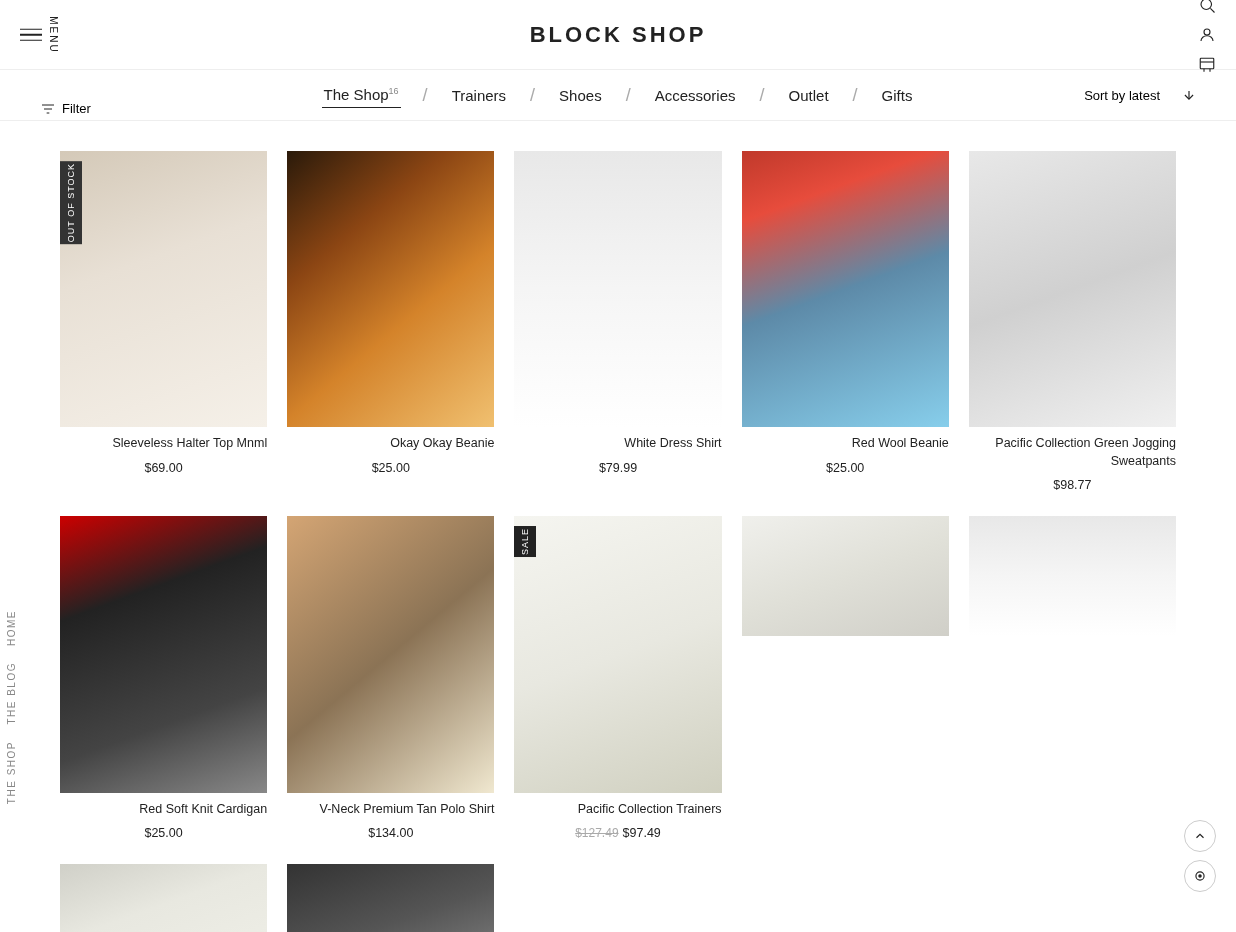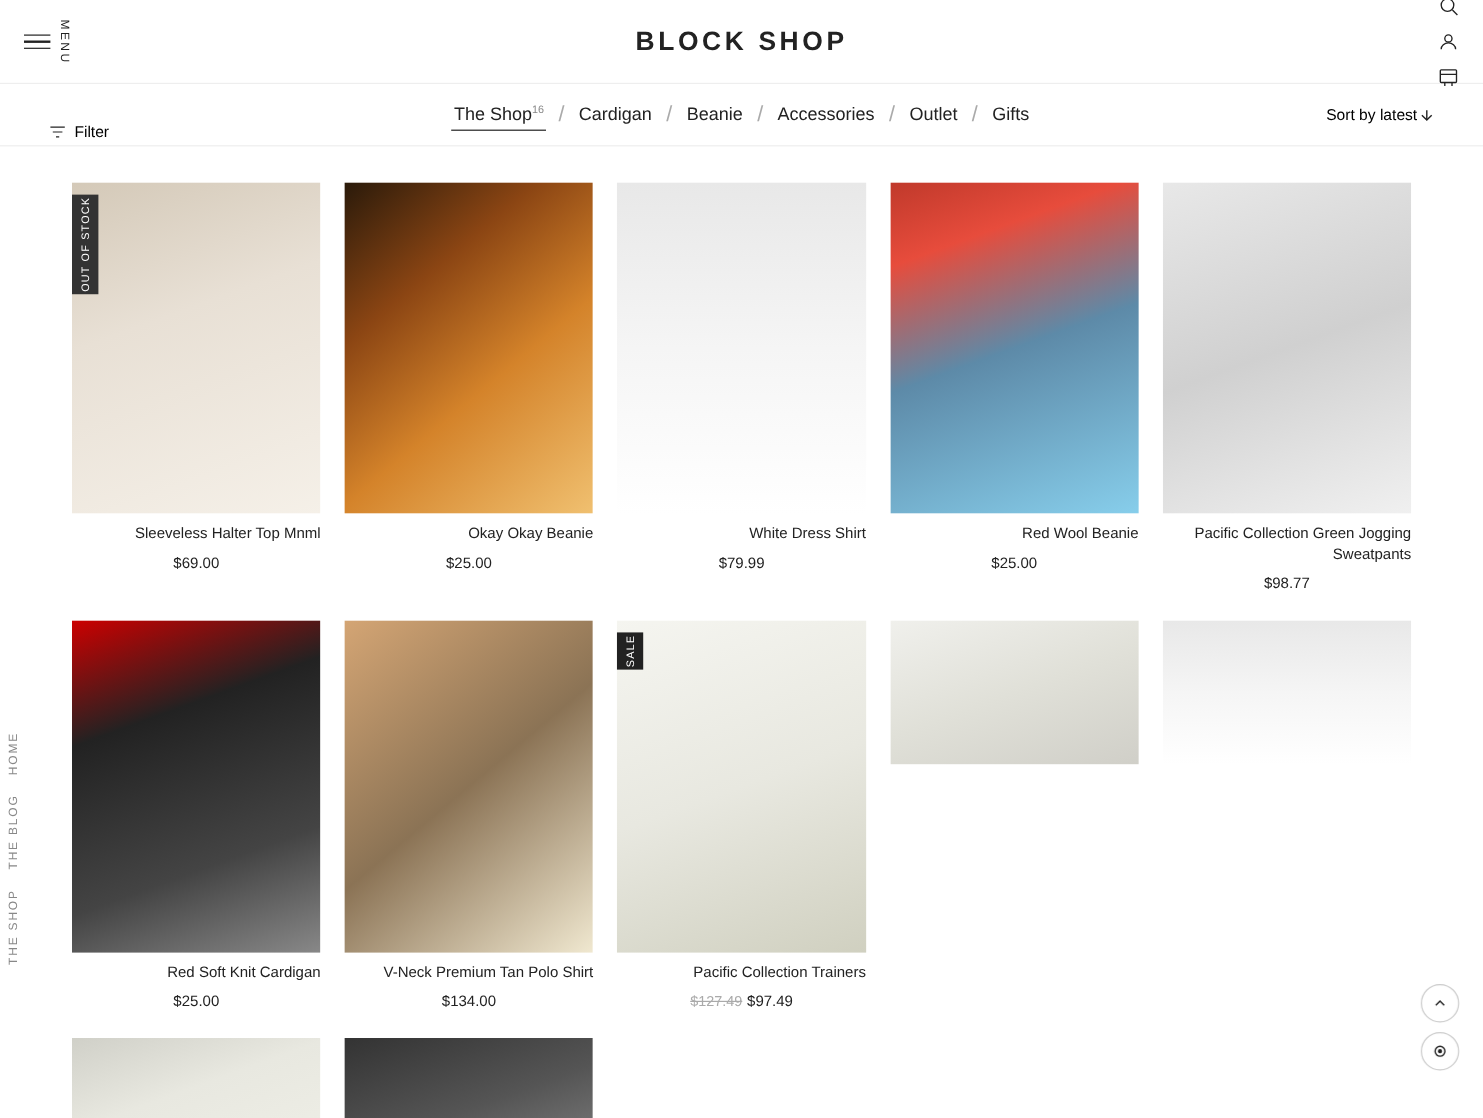--- a/index.html
+++ b/index.html
@@ -75,21 +75,21 @@
       font-family: sans-serif;
       cursor: pointer;
       background: none;
       border: none;
       margin-top: 28px;
     }
     .filter-btn svg { width: 16px; height: 16px; stroke: #222; fill: none; stroke-width: 1.5; }
     .nav-links {
       display: flex;
       align-items: center;
-      gap: 0;
+      gap: 12px;
       font-family: sans-serif;
       font-size: 15px;
     }
     .nav-link {
       cursor: pointer;
       padding: 4px 2px;
       color: #222;
       text-decoration: none;
       white-space: nowrap;
     }
@@ -104,21 +104,21 @@
     .nav-badge {
       font-size: 9px;
       vertical-align: super;
       color: #888;
     }
     .sort-btn {
       position: absolute;
       right: 40px;
       display: flex;
       align-items: center;
-      gap: 1px;
+      gap: 22px;
       font-size: 13px;
       font-family: sans-serif;
       cursor: pointer;
       background: none;
       border: none;
     }
     .sort-btn svg { width: 14px; height: 14px; stroke: #222; fill: none; stroke-width: 2; }
 
     
     .side-labels {
@@ -297,23 +297,23 @@
         <line x1="10" y1="18" x2="14" y2="18"></line>
       </svg>
     <span>Filter</span>
   </button>
 
   <nav class="nav-links">
     <a class="nav-link active">
       <span>The Shop</span><span class="nav-badge">16</span>
     </a>
     <span class="nav-sep">/</span>
-    <a class="nav-link">Cardigan</a>
+    <a class="nav-link">Trainers</a>
     <span class="nav-sep">/</span>
-    <a class="nav-link">Beanie</a>
+    <a class="nav-link">Shoes</a>
     <span class="nav-sep">/</span>
     <a class="nav-link">Accessories</a>
     <span class="nav-sep">/</span>
     <a class="nav-link">Outlet</a>
     <span class="nav-sep">/</span>
     <a class="nav-link">Gifts</a>
   </nav>
 
   <button class="sort-btn">
     <span>Sort by latest</span>

